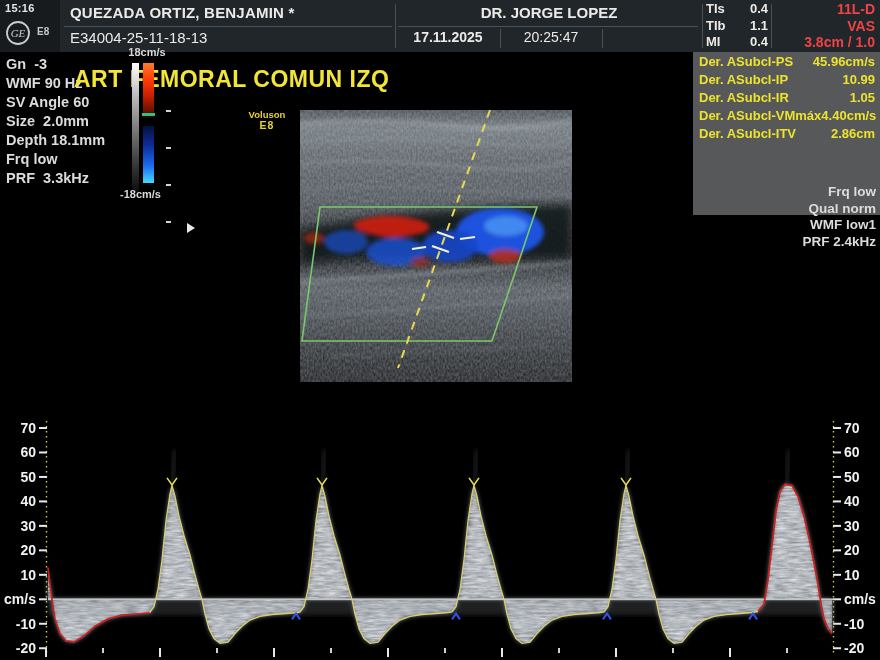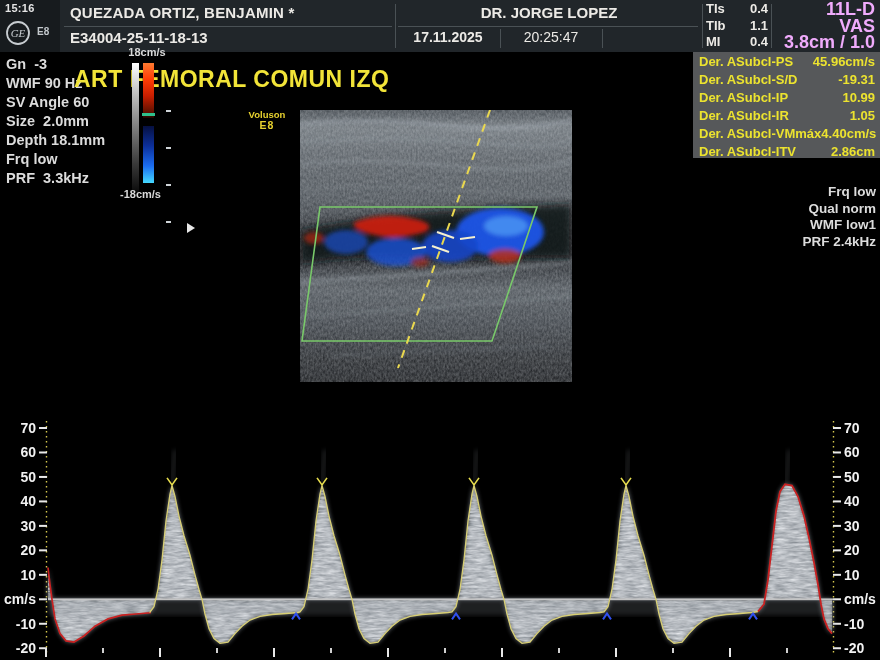--- a/index.html
+++ b/index.html
@@ -4,31 +4,31 @@
 <style>
   html,body{margin:0;padding:0;background:#000;}
   .screen{position:relative;width:880px;height:660px;background:#000;overflow:hidden;
           font-family:"Liberation Sans","DejaVu Sans",sans-serif;color:#e8e8e8;}
   
   .topbar{position:absolute;left:0;top:0;width:880px;height:52px;background:#21262a;}
   .corner{position:absolute;left:0;top:0;width:60px;height:52px;background:#171b1e;}
   .clock-small{position:absolute;left:5px;top:2px;font-size:11px;font-weight:bold;color:#e5e5e5;letter-spacing:.3px;}
   .machine-model{position:absolute;left:37px;top:26px;font-size:10px;font-weight:bold;color:#c3c8cc;}
   .pt-name{position:absolute;left:70px;top:4px;width:320px;font-size:15px;font-weight:bold;letter-spacing:.2px;color:#eceae6;white-space:nowrap;}
-  .pt-id{position:absolute;left:70px;top:29px;font-size:15px;font-weight:bold;color:#eceae6;}
+  .pt-id{position:absolute;left:70px;top:29px;font-size:15px;font-weight:normal;color:#eceae6;}
   .hline{position:absolute;height:1px;background:#4a5155;}
   .vline{position:absolute;width:1px;background:#4a5155;}
   .dr{position:absolute;left:398px;top:4px;width:302px;text-align:center;font-size:15px;font-weight:bold;color:#eceae6;}
   .date{position:absolute;left:398px;top:29px;width:100px;text-align:center;font-size:14px;font-weight:bold;color:#eceae6;}
   .time{position:absolute;left:502px;top:29px;width:98px;text-align:center;font-size:14px;font-weight:normal;color:#eceae6;}
   .ti-block{position:absolute;left:706px;top:1px;width:62px;}
   .ti-row{display:flex;justify-content:space-between;font-size:13px;font-weight:bold;color:#eceae6;line-height:16.5px;}
-  .probe-block{position:absolute;left:775px;top:1px;width:100px;text-align:right;font-size:18px;font-weight:bold;color:#f0abfc;line-height:16.5px;}
-  
-  .meas-panel{position:absolute;left:693px;top:52px;width:187px;height:106px;background:#56585a;padding-top:1px;box-sizing:border-box;}
+  .probe-block{position:absolute;left:775px;top:1px;width:100px;text-align:right;font-size:14px;font-weight:bold;color:#ef4444;line-height:16.5px;}
+  
+  .meas-panel{position:absolute;left:693px;top:52px;width:187px;height:163px;background:#56585a;padding-top:1px;box-sizing:border-box;}
   .meas-row{display:flex;justify-content:space-between;padding:0 5px 0 6px;font-size:13px;font-weight:bold;color:#ece32f;line-height:18.1px;white-space:nowrap;}
   
   .dop-params{position:absolute;left:700px;top:184px;width:176px;text-align:right;font-size:13.5px;font-weight:bold;color:#dcdcdc;line-height:16.5px;}
   
   .left-params{position:absolute;left:6px;top:55px;font-size:14.5px;font-weight:bold;color:#dcdcdc;line-height:19px;white-space:pre;}
   
   .annotation{position:absolute;left:74px;top:66px;font-size:23px;font-weight:bold;color:#f2e438;letter-spacing:.5px;white-space:nowrap;}
   
   .scale-top{position:absolute;left:124px;top:46px;width:46px;text-align:center;font-size:11px;font-weight:bold;color:#d8d8d8;}
   .scale-bottom{position:absolute;left:120px;top:188px;width:54px;font-size:11px;font-weight:bold;color:#d8d8d8;}
@@ -89,24 +89,20 @@
     <div class="vline" style="left:500px;top:29px;height:19px;"></div>
     <div class="vline" style="left:602px;top:29px;height:19px;"></div>
     <div class="vline" style="left:702px;top:4px;height:44px;"></div>
     <div class="vline" style="left:771px;top:4px;height:44px;"></div>
   </div>
 
   <div class="meas-panel">
       <div class="meas-row">
         <div>Der. ASubcl-PS</div>
         <div>45.96cm/s</div>
-      </div>
-      <div class="meas-row">
-        <div>Der. ASubcl-S/D</div>
-        <div>-19.31</div>
       </div>
       <div class="meas-row">
         <div>Der. ASubcl-IP</div>
         <div>10.99</div>
       </div>
       <div class="meas-row">
         <div>Der. ASubcl-IR</div>
         <div>1.05</div>
       </div>
       <div class="meas-row">

